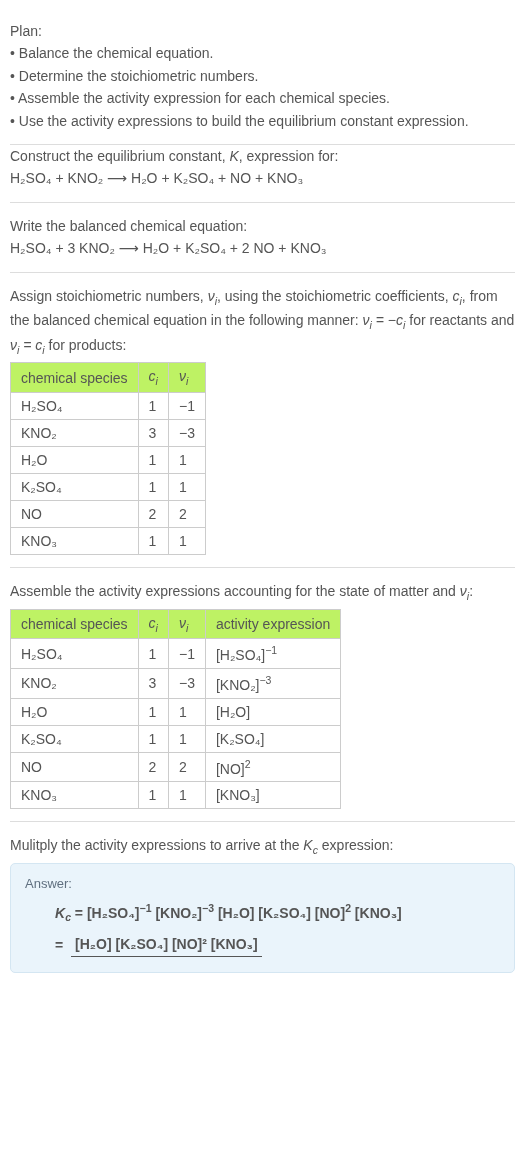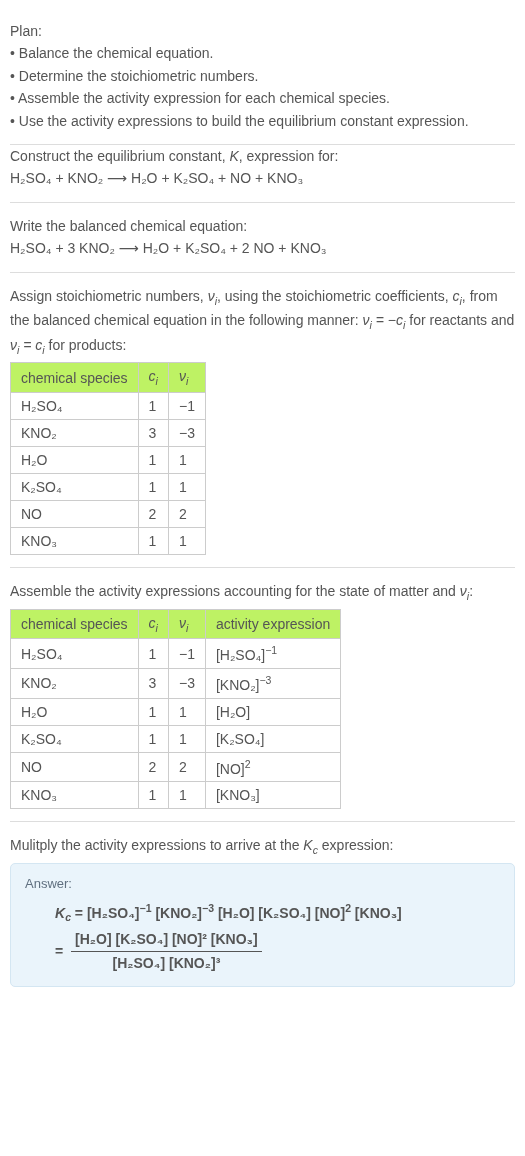--- a/index.html
+++ b/index.html
@@ -225,20 +225,19 @@
     <div class="answerbox">
       <div class="answerlabel">Answer:</div>
       <div class="indent">
         <div class="eqline">
           <span class="kc">K</span><sub class="italic">c</sub><span> = </span><span>[H₂SO₄]</span><sup>−1</sup> <span>[KNO₂]</span><sup>−3</sup> <span>[H₂O]</span> <span>[K₂SO₄]</span> <span>[NO]</span><sup>2</sup> <span>[KNO₃]</span>
         </div>
         <div class="eqline">
           <span>= </span>
           <span class="frac">
             <span class="num">[H₂O] [K₂SO₄] [NO]² [KNO₃]</span>
-            <span class="den">[H₂SO₄] [KNO₂]³</span>
           </span>
         </div>
       </div>
     </div>
   </div>
 
 </div>
 
 </body></html>

